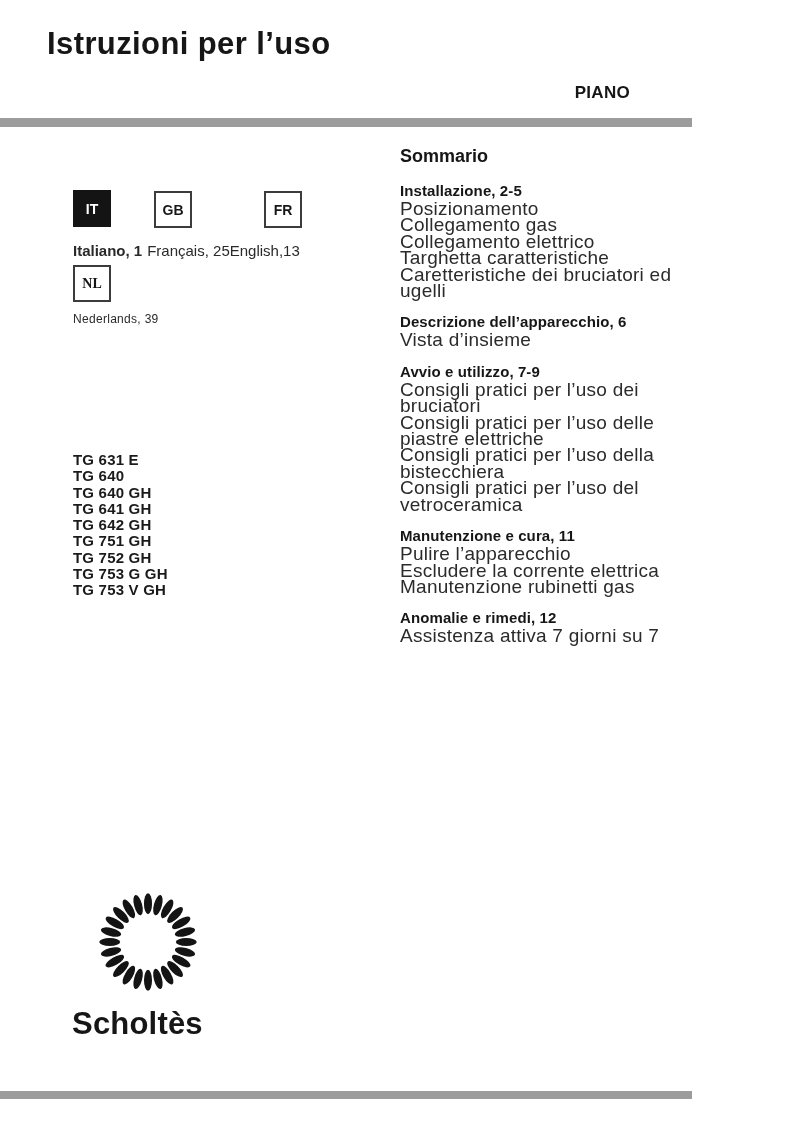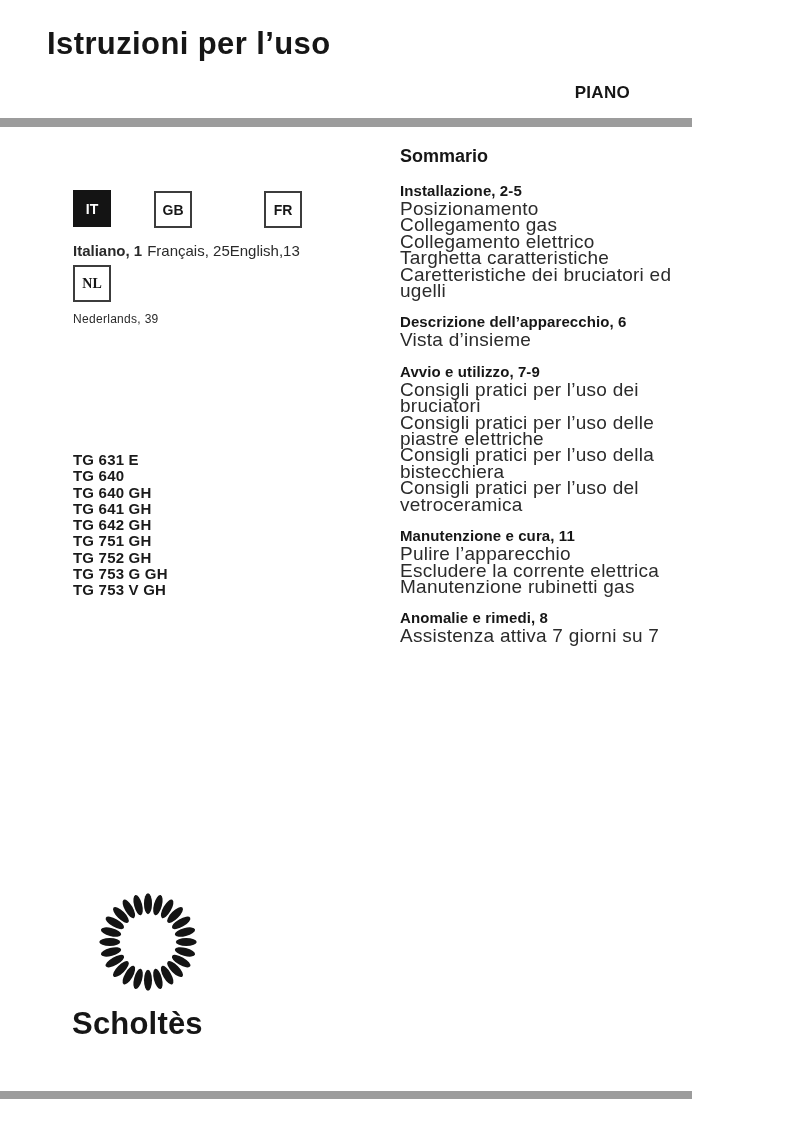--- a/index.html
+++ b/index.html
@@ -218,21 +218,21 @@
 
 
     <div class="toc-section">
       <div class="toc-heading">Manutenzione e cura, 11</div>
       <div class="toc-item">Pulire l’apparecchio</div>
       <div class="toc-item">Escludere la corrente elettrica</div>
       <div class="toc-item">Manutenzione rubinetti gas</div>
     </div>
 
     <div class="toc-section">
-      <div class="toc-heading">Anomalie e rimedi, 8</div>
+      <div class="toc-heading">Anomalie e rimedi, 12</div>
       <div class="toc-item">Assistenza attiva 7 giorni su 7</div>
     </div>
   </div>
 
   <svg class="logo-burst" width="112" height="112" viewBox="0 0 120 120" aria-hidden="true">
     <defs>
       <ellipse id="petal" cx="60" cy="19" rx="4.3" ry="11.2" fill="#141414"></ellipse>
     </defs>
     <use href="#petal"></use>
     <use href="#petal" transform="rotate(15 60 60)"></use>

